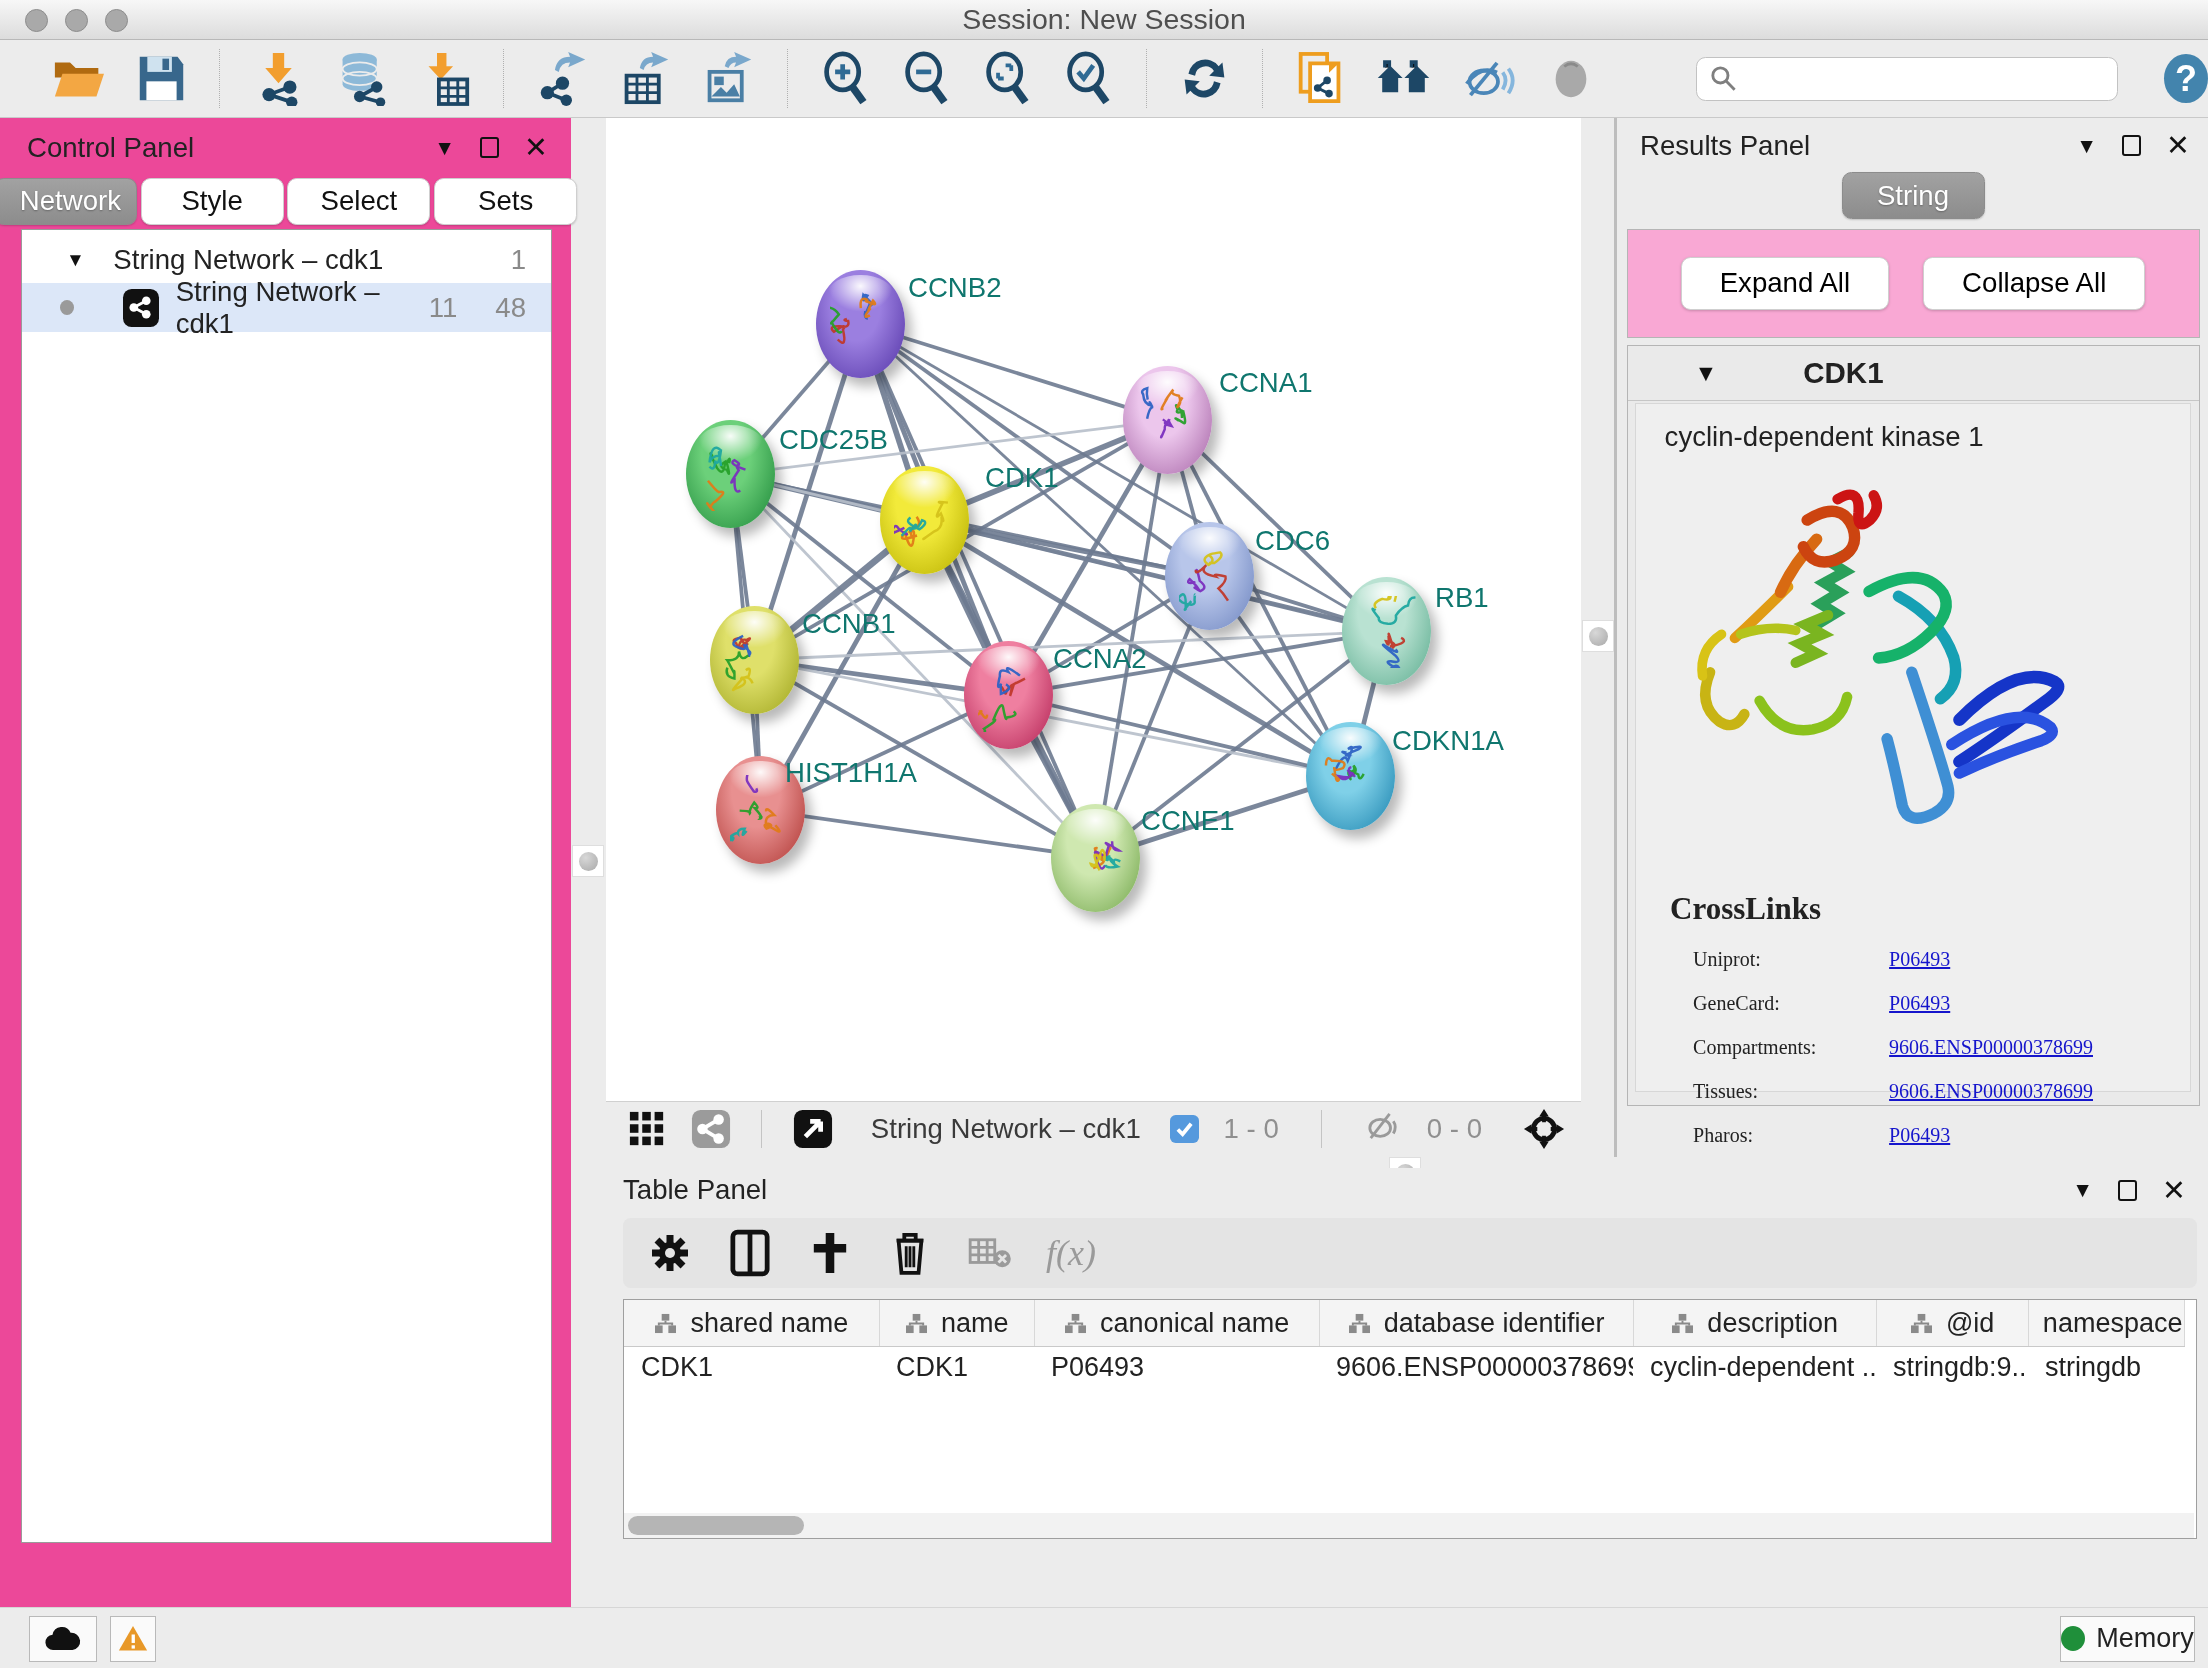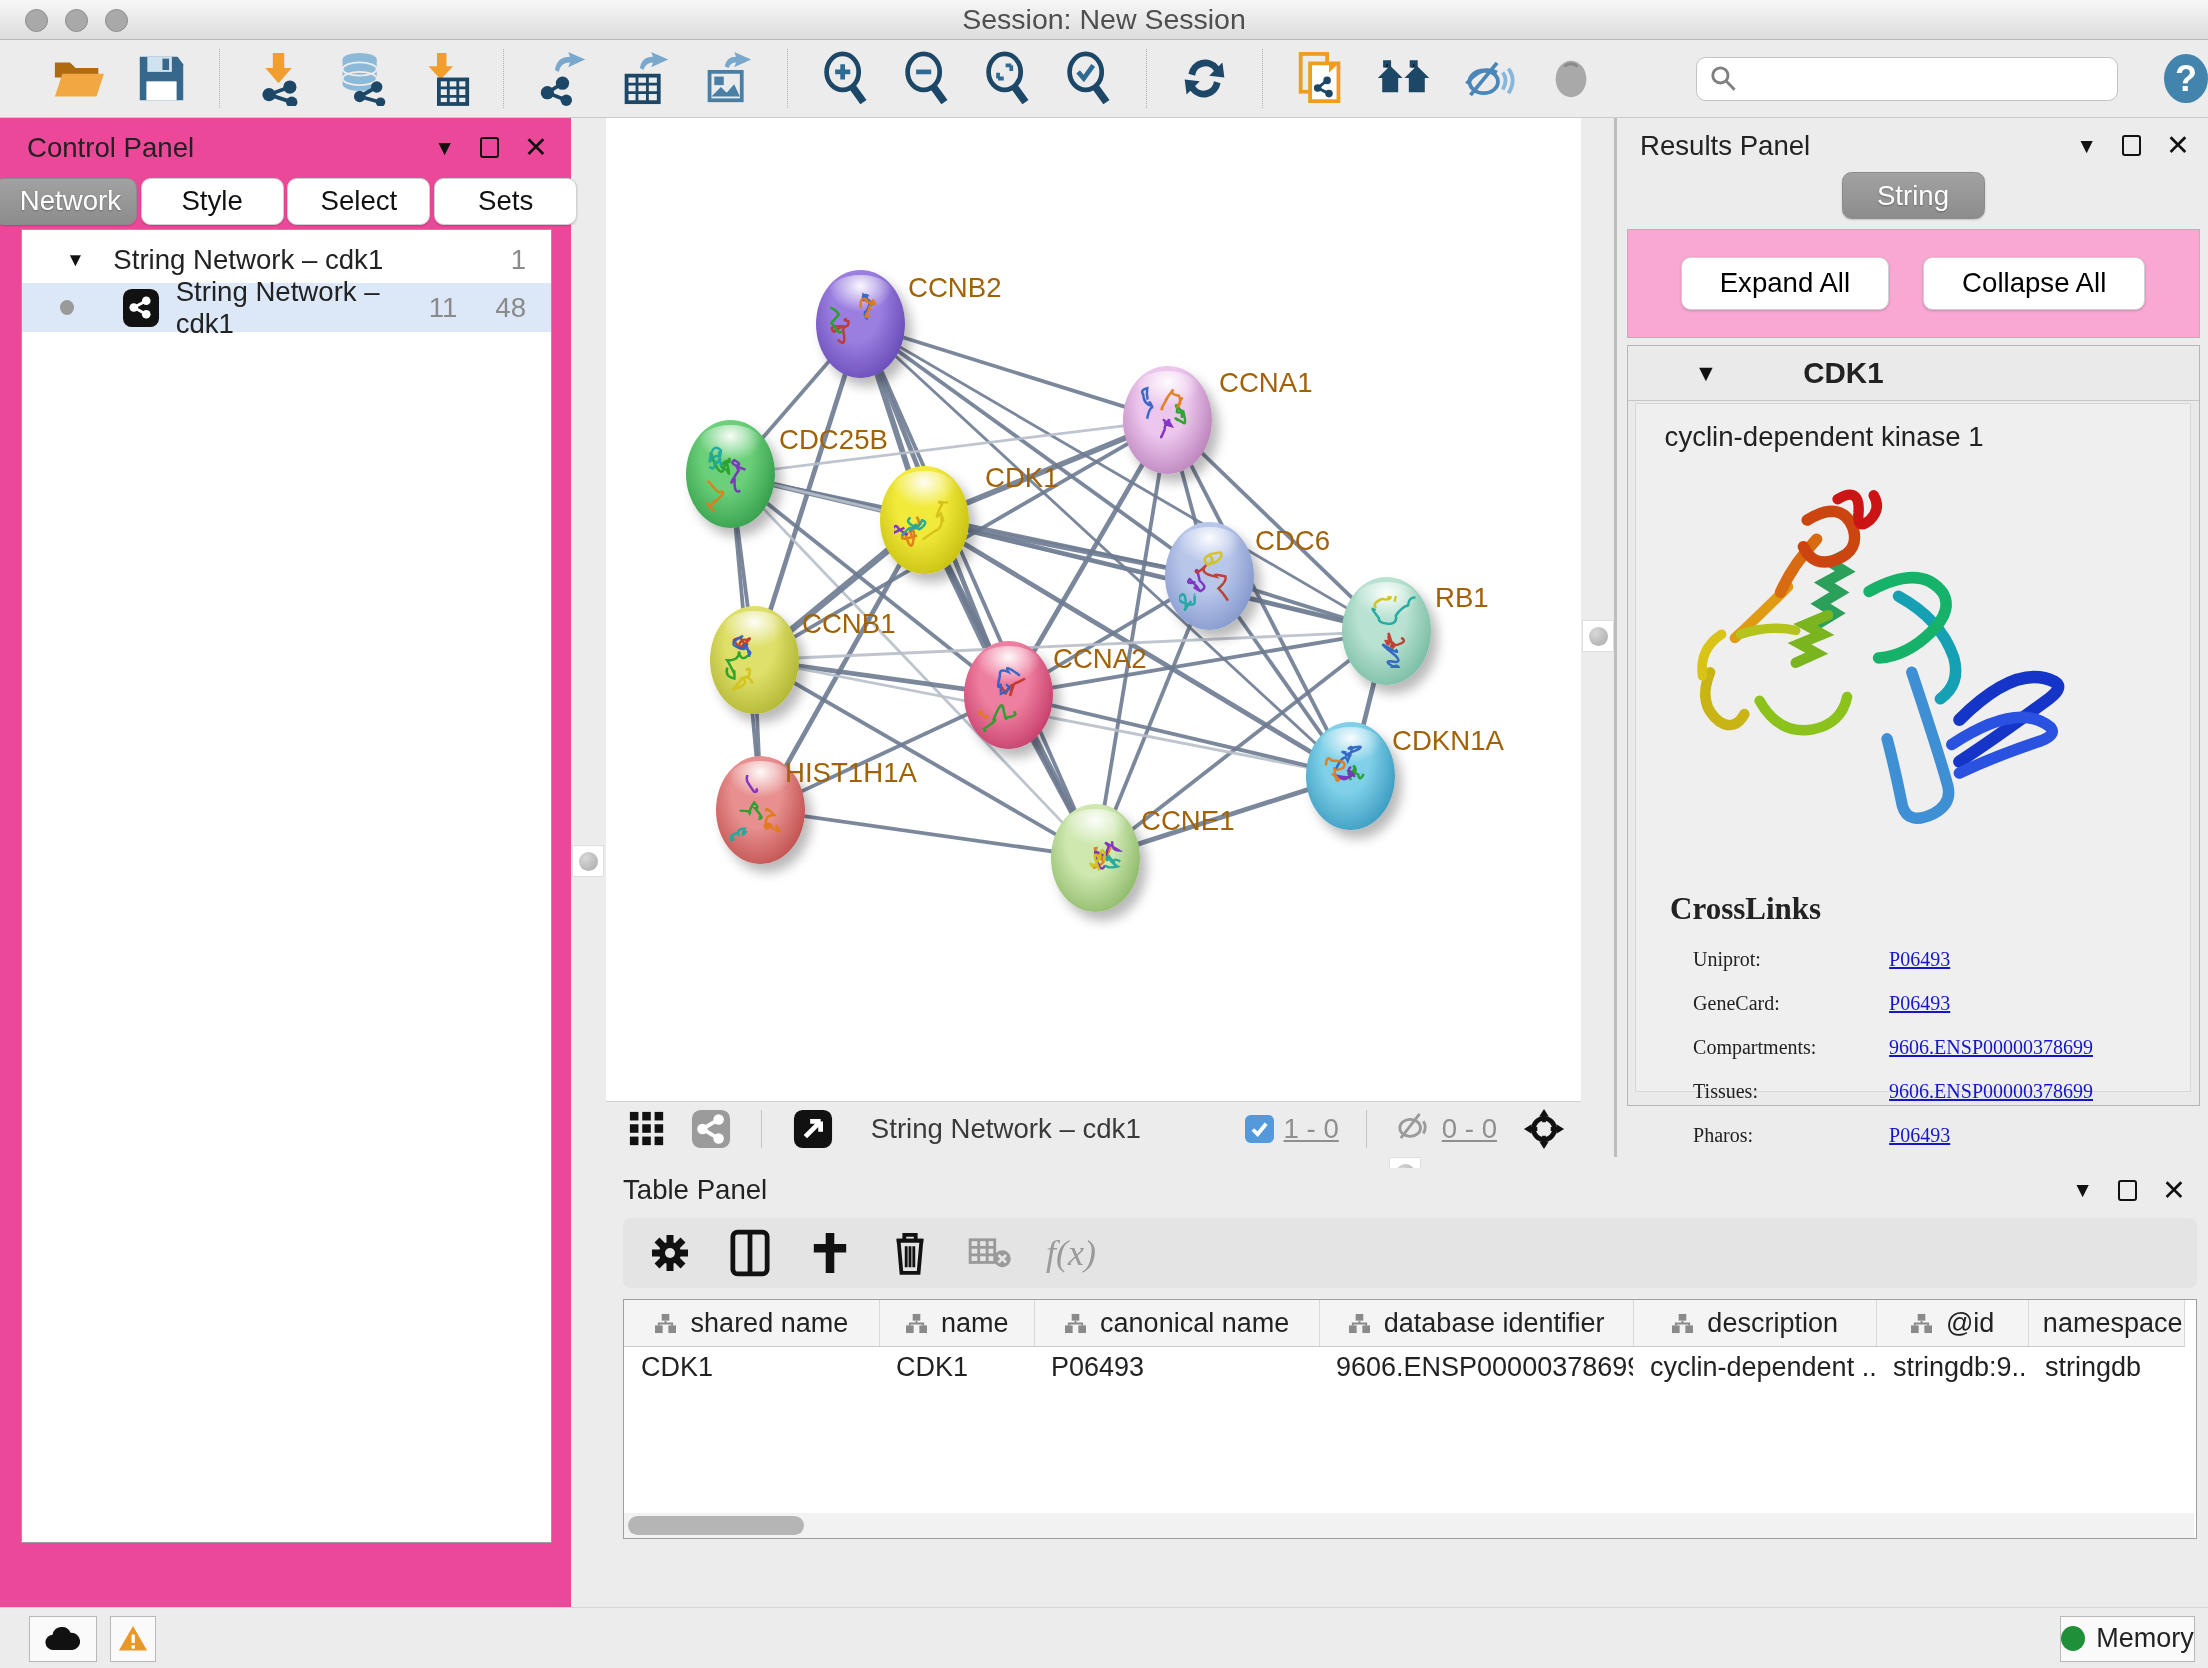--- a/index.html
+++ b/index.html
@@ -72,27 +72,27 @@
     display:inline-flex; align-items:center; justify-content:center; margin-right:17px; }
   
   .canvas-col { position:absolute; left:606px; top:118px; width:975px; height:1039px; }
   .net-canvas { position:relative; width:975px; height:983px; background:#fff; overflow:hidden; }
   .net-canvas svg.edges { position:absolute; left:0; top:0; }
   .node { position:absolute; width:89px; height:108px; border-radius:50%;
     box-shadow:6.7px 8.6px 11.4px rgba(0,0,0,.28); }
   .node::before { content:""; position:absolute; left:14%; top:5%; width:72%; height:34%;
     border-radius:50%; background:radial-gradient(ellipse at 50% 30%,rgba(255,255,255,.95),rgba(255,255,255,0) 70%); }
   .node svg { position:absolute; left:16%; top:18%; }
-  .node-label { position:absolute; font-size:27.6px; color:#a16207; white-space:nowrap; }
+  .node-label { position:absolute; font-size:27.6px; color:#0f766e; white-space:nowrap; }
   .net-toolbar { position:absolute; left:0; top:983px; width:975px; height:55px;
     background:#ececec; border-top:1px solid #d0d0d0; display:flex; align-items:center;
     font-size:27.6px; color:#3a3a3a; }
   .nt-sep { width:0; height:38px; border-left:1px solid #c4c4c4; margin:0 17px; }
   .nt-title { margin-left:25px; }
-  .nt-right { margin-left:auto; display:flex; align-items:center; gap:10px; color:#8f8f8f;text-decoration:underline; }
+  .nt-right { margin-left:auto; display:flex; align-items:center; gap:25px; color:#8f8f8f; }
   .chk { width:28.5px; height:28.5px; border-radius:5.7px; background:#5599dd;
     display:inline-flex; align-items:center; justify-content:center; }
   
   .v-strip { position:absolute; left:1581px; top:118px; width:36px; height:1039px; background:#ececec; }
   .v-strip .line { position:absolute; right:0; top:0; width:2.9px; height:100%; background:#bdbdbd; }
   .grip-dot { position:absolute; width:32px; height:32px; background:#fff; border:1px solid #dedede;
     display:flex; align-items:center; justify-content:center; }
   .grip-dot i { width:19px; height:19px; border-radius:50%;
     background:radial-gradient(circle at 35% 30%,#d8d8d8,#a8a8a8); display:block; }
   

